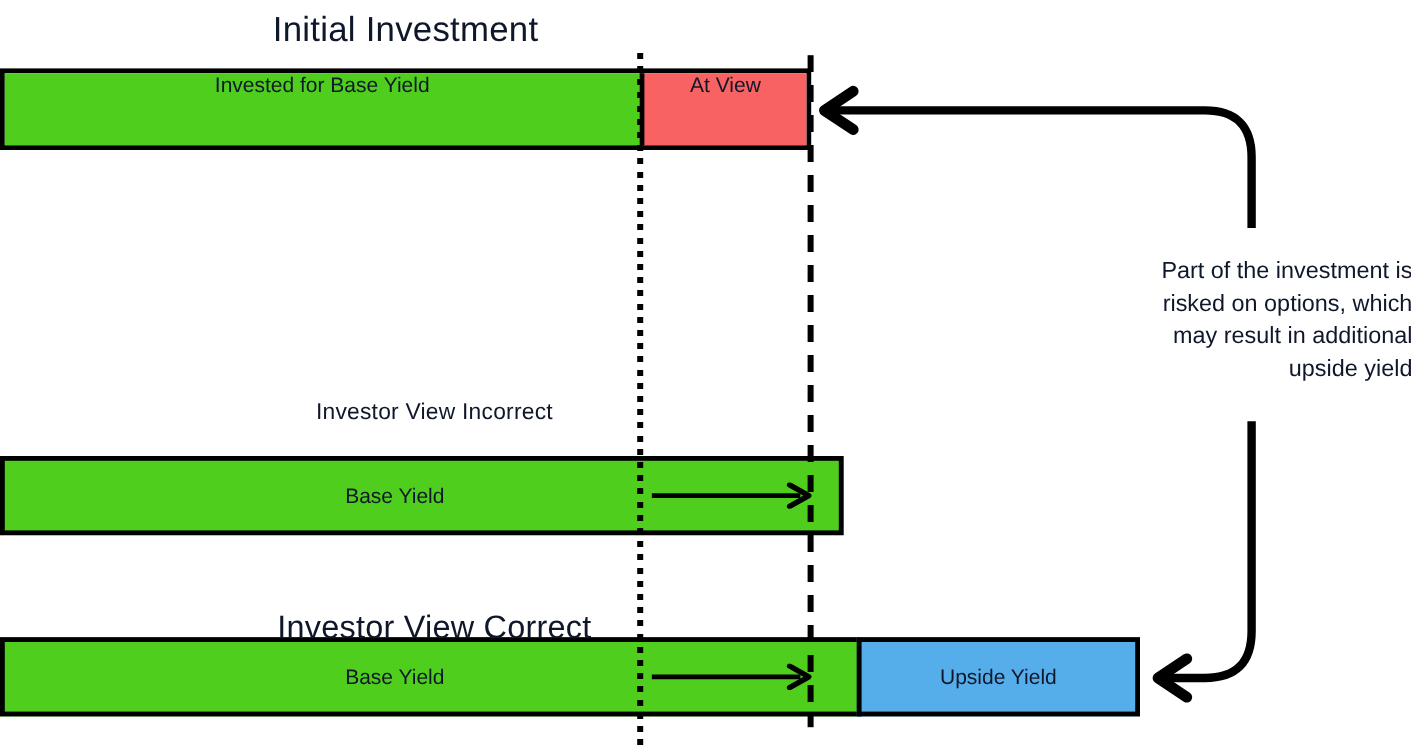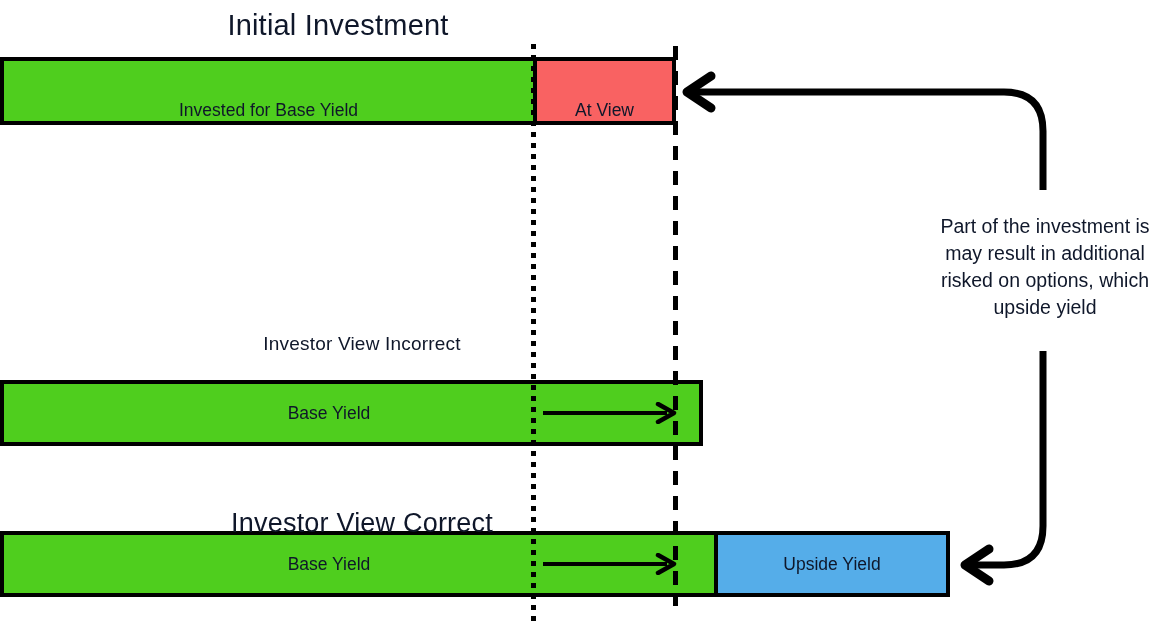--- a/index.html
+++ b/index.html
@@ -18,39 +18,39 @@
     background:repeating-linear-gradient(to bottom,var(--stroke) 0 14px,transparent 14px 25px);
   }
   
   .sec-title{position:absolute;z-index:2;text-align:center;font-weight:500;letter-spacing:0.2px;}
   .t-initial{top:9px;left:0;width:676px;font-size:29px;}
   .t-incorrect{top:333px;left:32px;width:660px;font-size:19px;}
   .t-correct{top:508px;left:32px;width:660px;font-size:27px;}
   
   .bar{position:absolute;z-index:1;box-sizing:border-box;border:4px solid var(--stroke);}
   .bar-initial{top:57px;left:0;width:676px;height:68px;display:flex;}
-  .seg{position:relative;display:flex;align-items:flex-end;justify-content:center;height:100%;box-sizing:border-box;}
+  .seg{position:relative;display:flex;align-items:flex-start;justify-content:center;height:100%;box-sizing:border-box;}
   .seg-green-init{width:529px;background:var(--green);}
   .seg-red{flex:1;background:var(--red);border-left:4px solid var(--stroke);}
   .bar-incorrect{top:380px;left:0;width:703px;height:66px;background:var(--green);}
   .bar-correct-green{top:531px;left:0;width:718px;height:66px;background:var(--green);}
   .bar-correct-blue{top:531px;left:714px;width:236px;height:66px;background:var(--blue);
     display:flex;align-items:center;justify-content:center;}
   .bar-label{font-size:17.5px;}
   .label-left{position:absolute;left:0;top:0;width:650px;height:100%;
     display:flex;align-items:center;justify-content:center;}
   
   .grow-arrow{position:absolute;z-index:2;}
   .grow-arrow.mid{left:543px;top:402px;}
   .grow-arrow.bot{left:543px;top:553px;}
   
   .overlay{position:absolute;left:0;top:0;z-index:4;pointer-events:none;}
   
   .annotation{position:absolute;z-index:2;top:213px;left:913px;width:264px;
-    text-align:center;font-size:19.5px;line-height:27px;}
+    text-align:right;font-size:19.5px;line-height:27px;}
 </style>
 </head>
 <body>
 
 <div class="canvas">
 
   <div class="vline dotted"></div>
   <div class="vline dashed"></div>
 
   <div class="sec-title t-initial">Initial Investment</div>
@@ -92,18 +92,18 @@
 
     <path d="M 690 92 H 1004 Q 1043 92 1043 131 V 190" fill="none" stroke="#000" stroke-width="7" stroke-linecap="butt"></path>
     <polyline points="711,76 687,92 711,108" fill="none" stroke="#000" stroke-width="9" stroke-linecap="round" stroke-linejoin="round"></polyline>
 
     <path d="M 1043 351 V 526 Q 1043 565 1004 565 H 968" fill="none" stroke="#000" stroke-width="7" stroke-linecap="butt"></path>
     <polyline points="989,549 965,565 989,581" fill="none" stroke="#000" stroke-width="9" stroke-linecap="round" stroke-linejoin="round"></polyline>
   </svg>
 
   <div class="annotation">
     <div>Part of the investment is</div>
+    <div>risked on options, which</div>
     <div>may result in additional</div>
-    <div>risked on options, which</div>
     <div>upside yield</div>
   </div>
 
 </div>
 
 </body></html>

